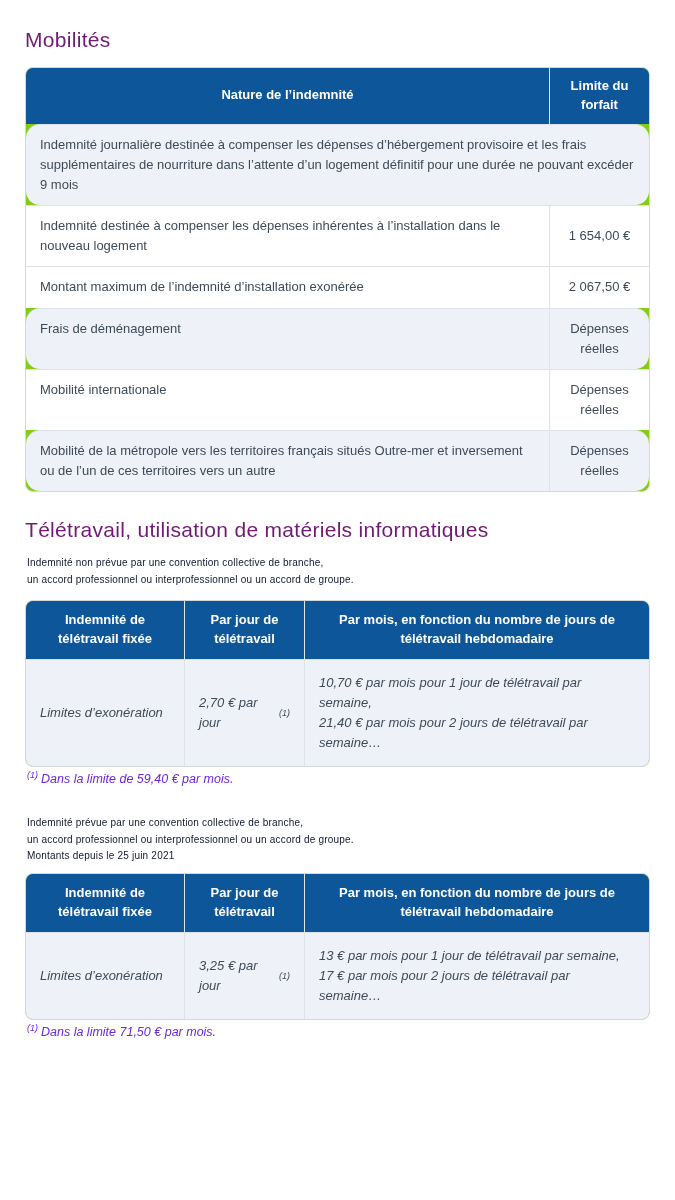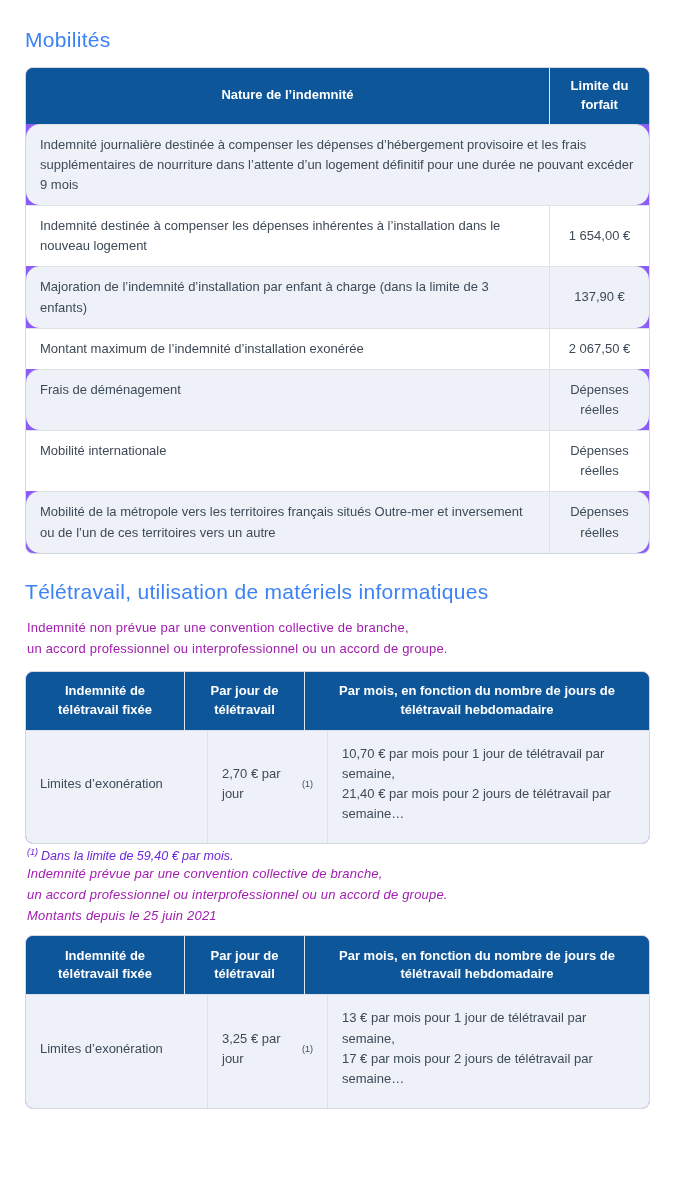--- a/index.html
+++ b/index.html
@@ -14,44 +14,44 @@
     -webkit-font-smoothing: antialiased;
   }
   .page {
     padding: 28px 25px 0 25px;
     box-sizing: border-box;
   }
   .section-title {
     font-size: 21px;
     font-weight: 500;
     letter-spacing: .3px;
-    color: #3b82f6;
+    color: #701a75;
     margin: 0 0 15px 0;
   }
   .section-title.second {
     margin-top: 26px;
     margin-bottom: 13px;
   }
   .intro {
-    font-size: 13px;
+    font-size: 10px;
     line-height: 1.62;
-    color: #a21caf;
+    color: #0f172a;
     letter-spacing: .2px;
     margin: 0 0 12px 2px;
   }
   .intro.second {
+    margin-top: 29px;
     margin-bottom: 9px;
-    font-style: italic;
   }
   
   .tbl {
     border: 1px solid #d2d8e0;
     border-radius: 8px;
     overflow: hidden;
-    background: #8b5cf6;
+    background: #84cc16;
   }
   .thead {
     display: flex;
     background: #0d5699;
   }
   .th {
     color: #ffffff;
     font-weight: bold;
     font-size: 13px;
     line-height: 1.45;
@@ -92,22 +92,22 @@
   .t3col .c1 { width: 158px; flex: none; }
   .t3col .c2 { width: 120px; flex: none; }
   .t3col .c3 { flex: 1; }
   .t3col .thead .th { min-height: 58px; }
   .t3col .thead .c2, .t3col .thead .c3 { border-left: 1px solid rgba(255,255,255,.85); }
   .t3col .trow .c2, .t3col .trow .c3 { border-left: 1px solid #dde2e9; }
   .t3col .trow { background: #eef2f8; }
   .t3col .trow .c1, .t3col .trow .c2 {
     display: flex; align-items: center;
   }
-  .t3col .trow .c2 { justify-content: flex-end; margin-left: 23px; }
-  .t3col .trow .td { padding-top: 13px; padding-bottom: 19px; }
+  .t3col .trow .c2 { justify-content: flex-end; }
+  .t3col .trow .td { padding-top: 13px; padding-bottom: 13px; font-style: italic; }
   sup.cell-sup {
     font-size: 9px;
     line-height: 0;
     margin-left: 2px;
   }
   
   .footnote {
     margin: 5px 0 0 2px;
     font-size: 12.5px;
     font-style: italic;
@@ -131,24 +131,20 @@
       <div class="th col-label">Nature de l’indemnité</div>
       <div class="th col-val">Limite du forfait</div>
     </div>
     <div class="trow alt">
       <div class="td col-label">Indemnité journalière destinée à compenser les dépenses d’hébergement provisoire et les frais supplémentaires de nourriture dans l’attente d’un logement définitif pour une durée ne pouvant excéder 9 mois</div>
     </div>
     <div class="trow">
       <div class="td col-label">Indemnité destinée à compenser les dépenses inhérentes à l’installation dans le nouveau logement</div>
       <div class="td col-val">1 654,00 €</div>
     </div>
-    <div class="trow alt">
-      <div class="td col-label">Majoration de l’indemnité d’installation par enfant à charge (dans la limite de 3 enfants)</div>
-      <div class="td col-val">137,90 €</div>
-    </div>
     <div class="trow">
       <div class="td col-label">Montant maximum de l’indemnité d’installation exonérée</div>
       <div class="td col-val">2 067,50 €</div>
     </div>
     <div class="trow alt">
       <div class="td col-label">Frais de déménagement</div>
       <div class="td col-val">Dépenses réelles</div>
     </div>
     <div class="trow">
       <div class="td col-label">Mobilité internationale</div>
@@ -206,14 +202,17 @@
       <div class="td c2">
         <span>3,25 € par jour</span>
           <sup class="cell-sup">(1)</sup>
       </div>
       <div class="td c3">
         <div>13 € par mois pour 1 jour de télétravail par semaine,</div>
         <div>17 € par mois pour 2 jours de télétravail par semaine…</div>
       </div>
     </div>
   </div>
+  <div class="footnote">
+    <sup>(1)</sup><span>Dans la limite 71,50 € par mois.</span>
+  </div>
 
 </div>
 
 </body></html>

